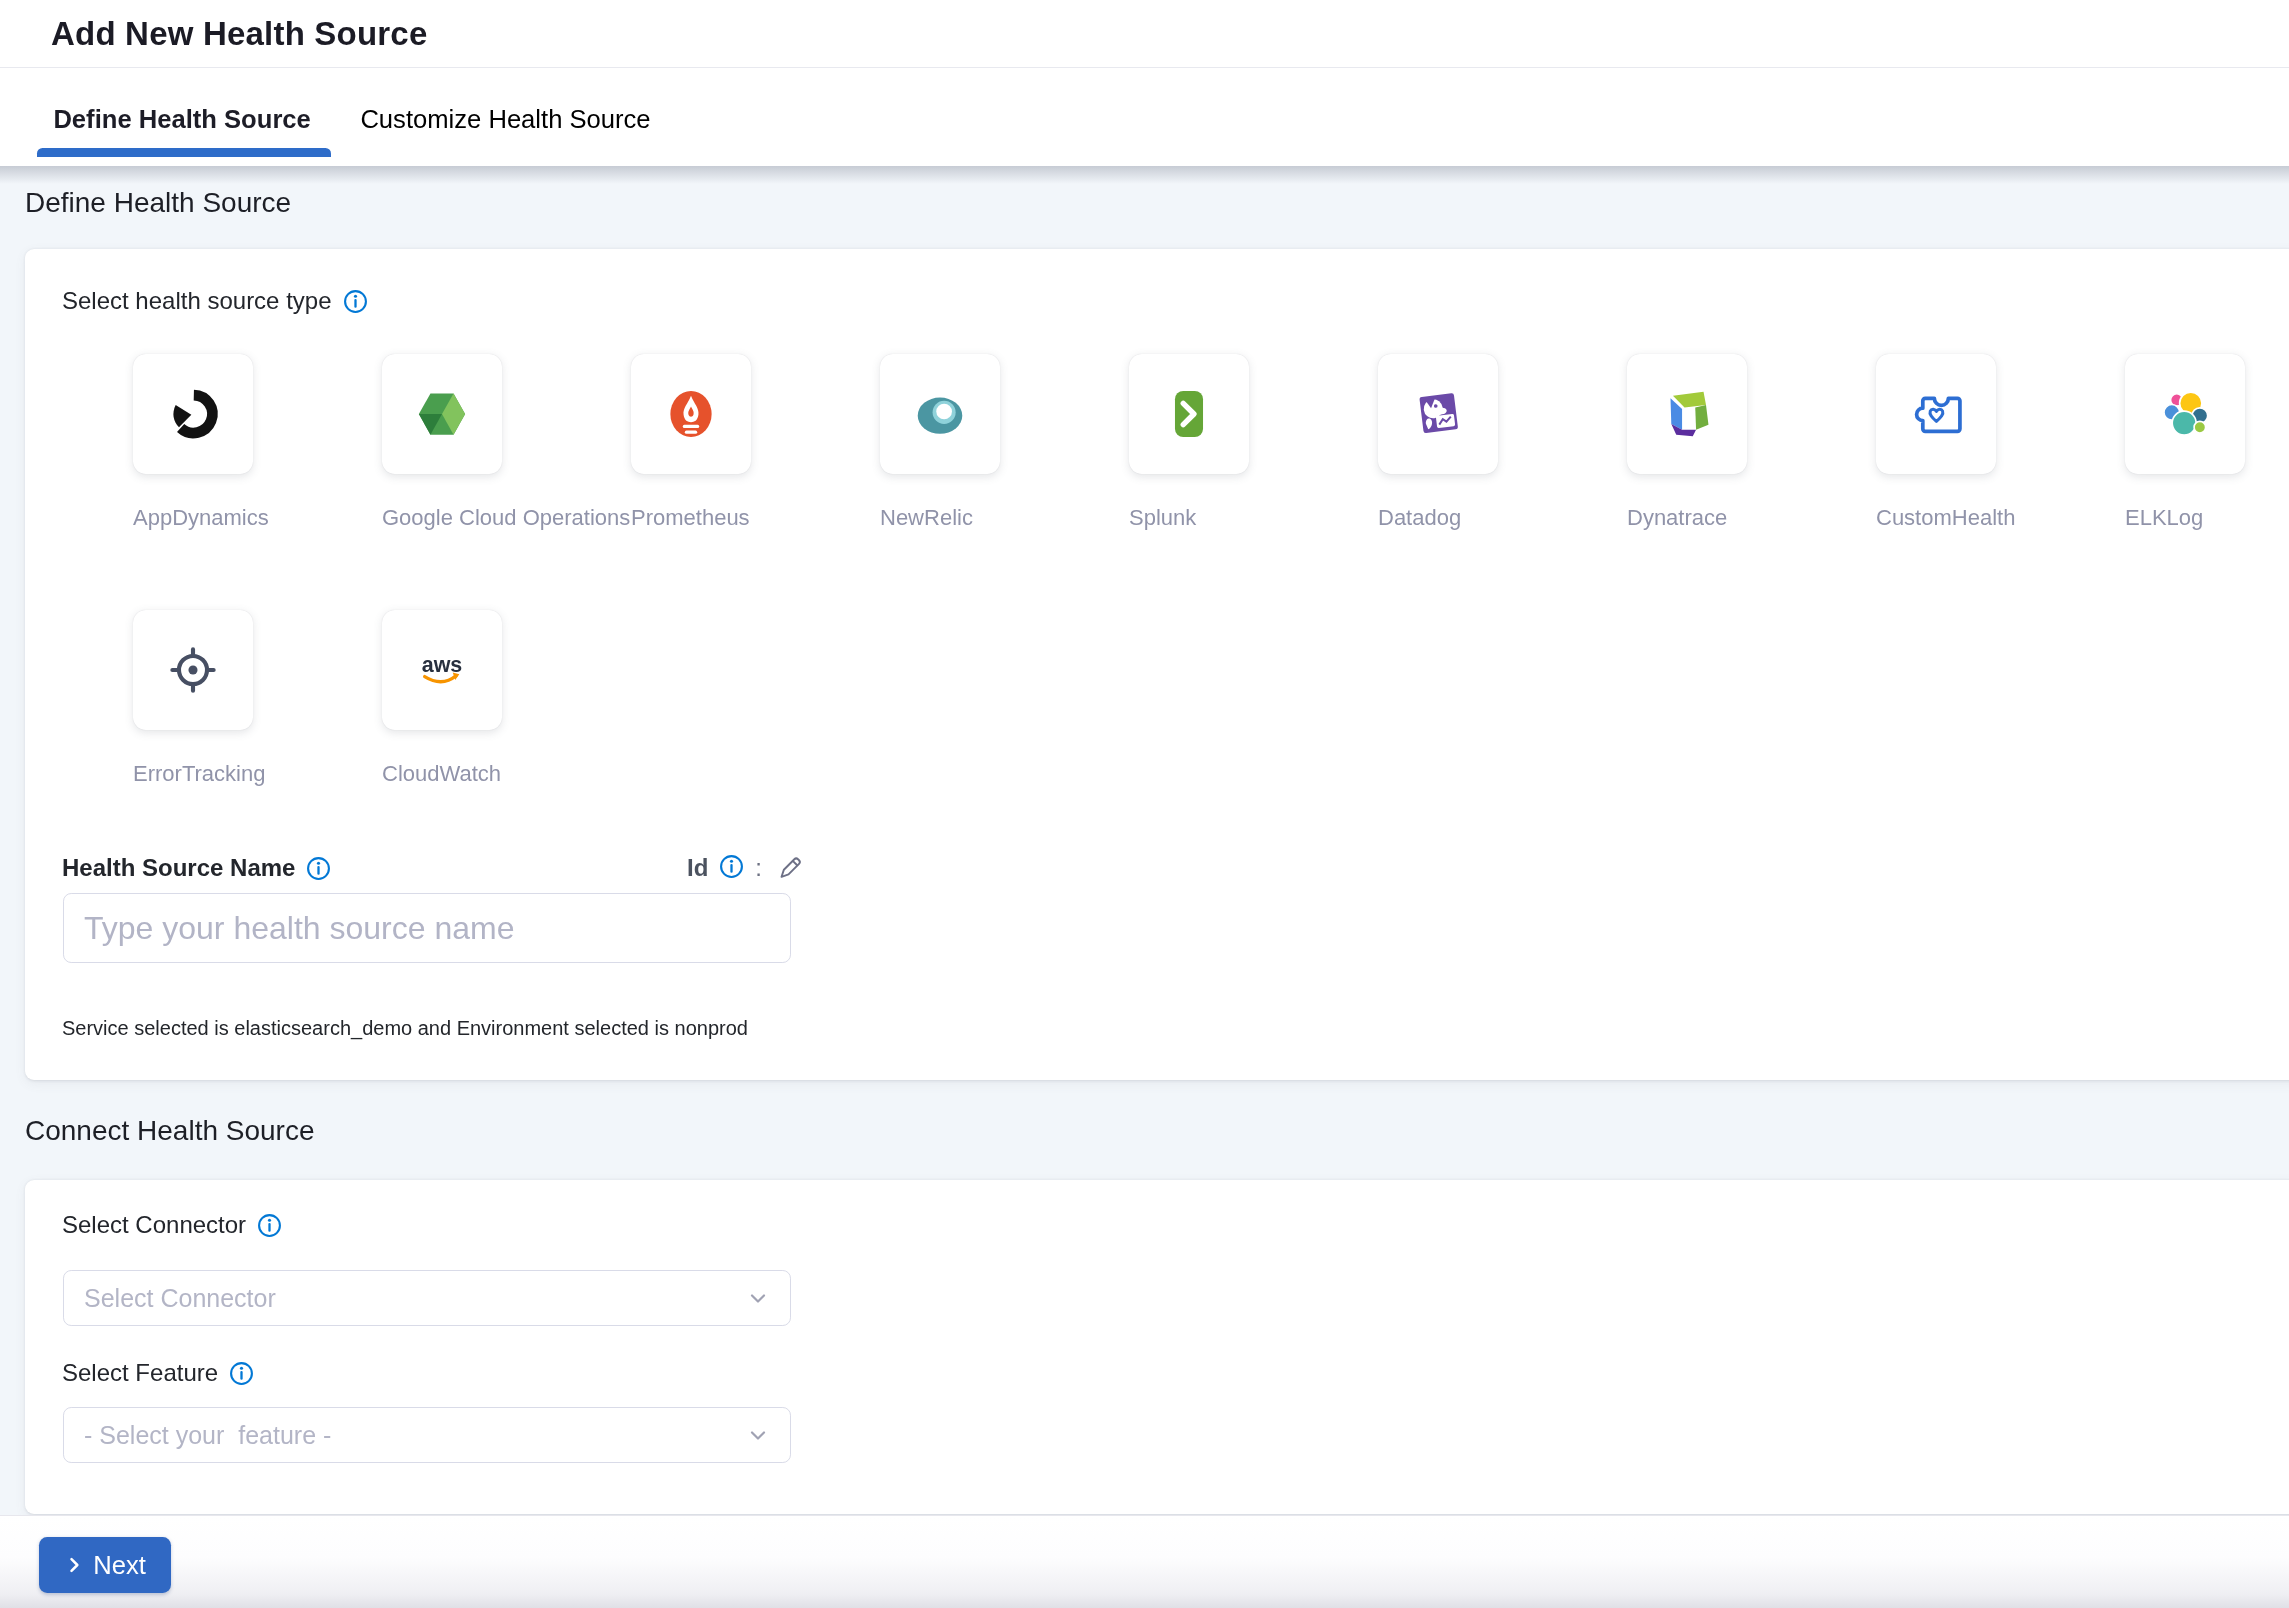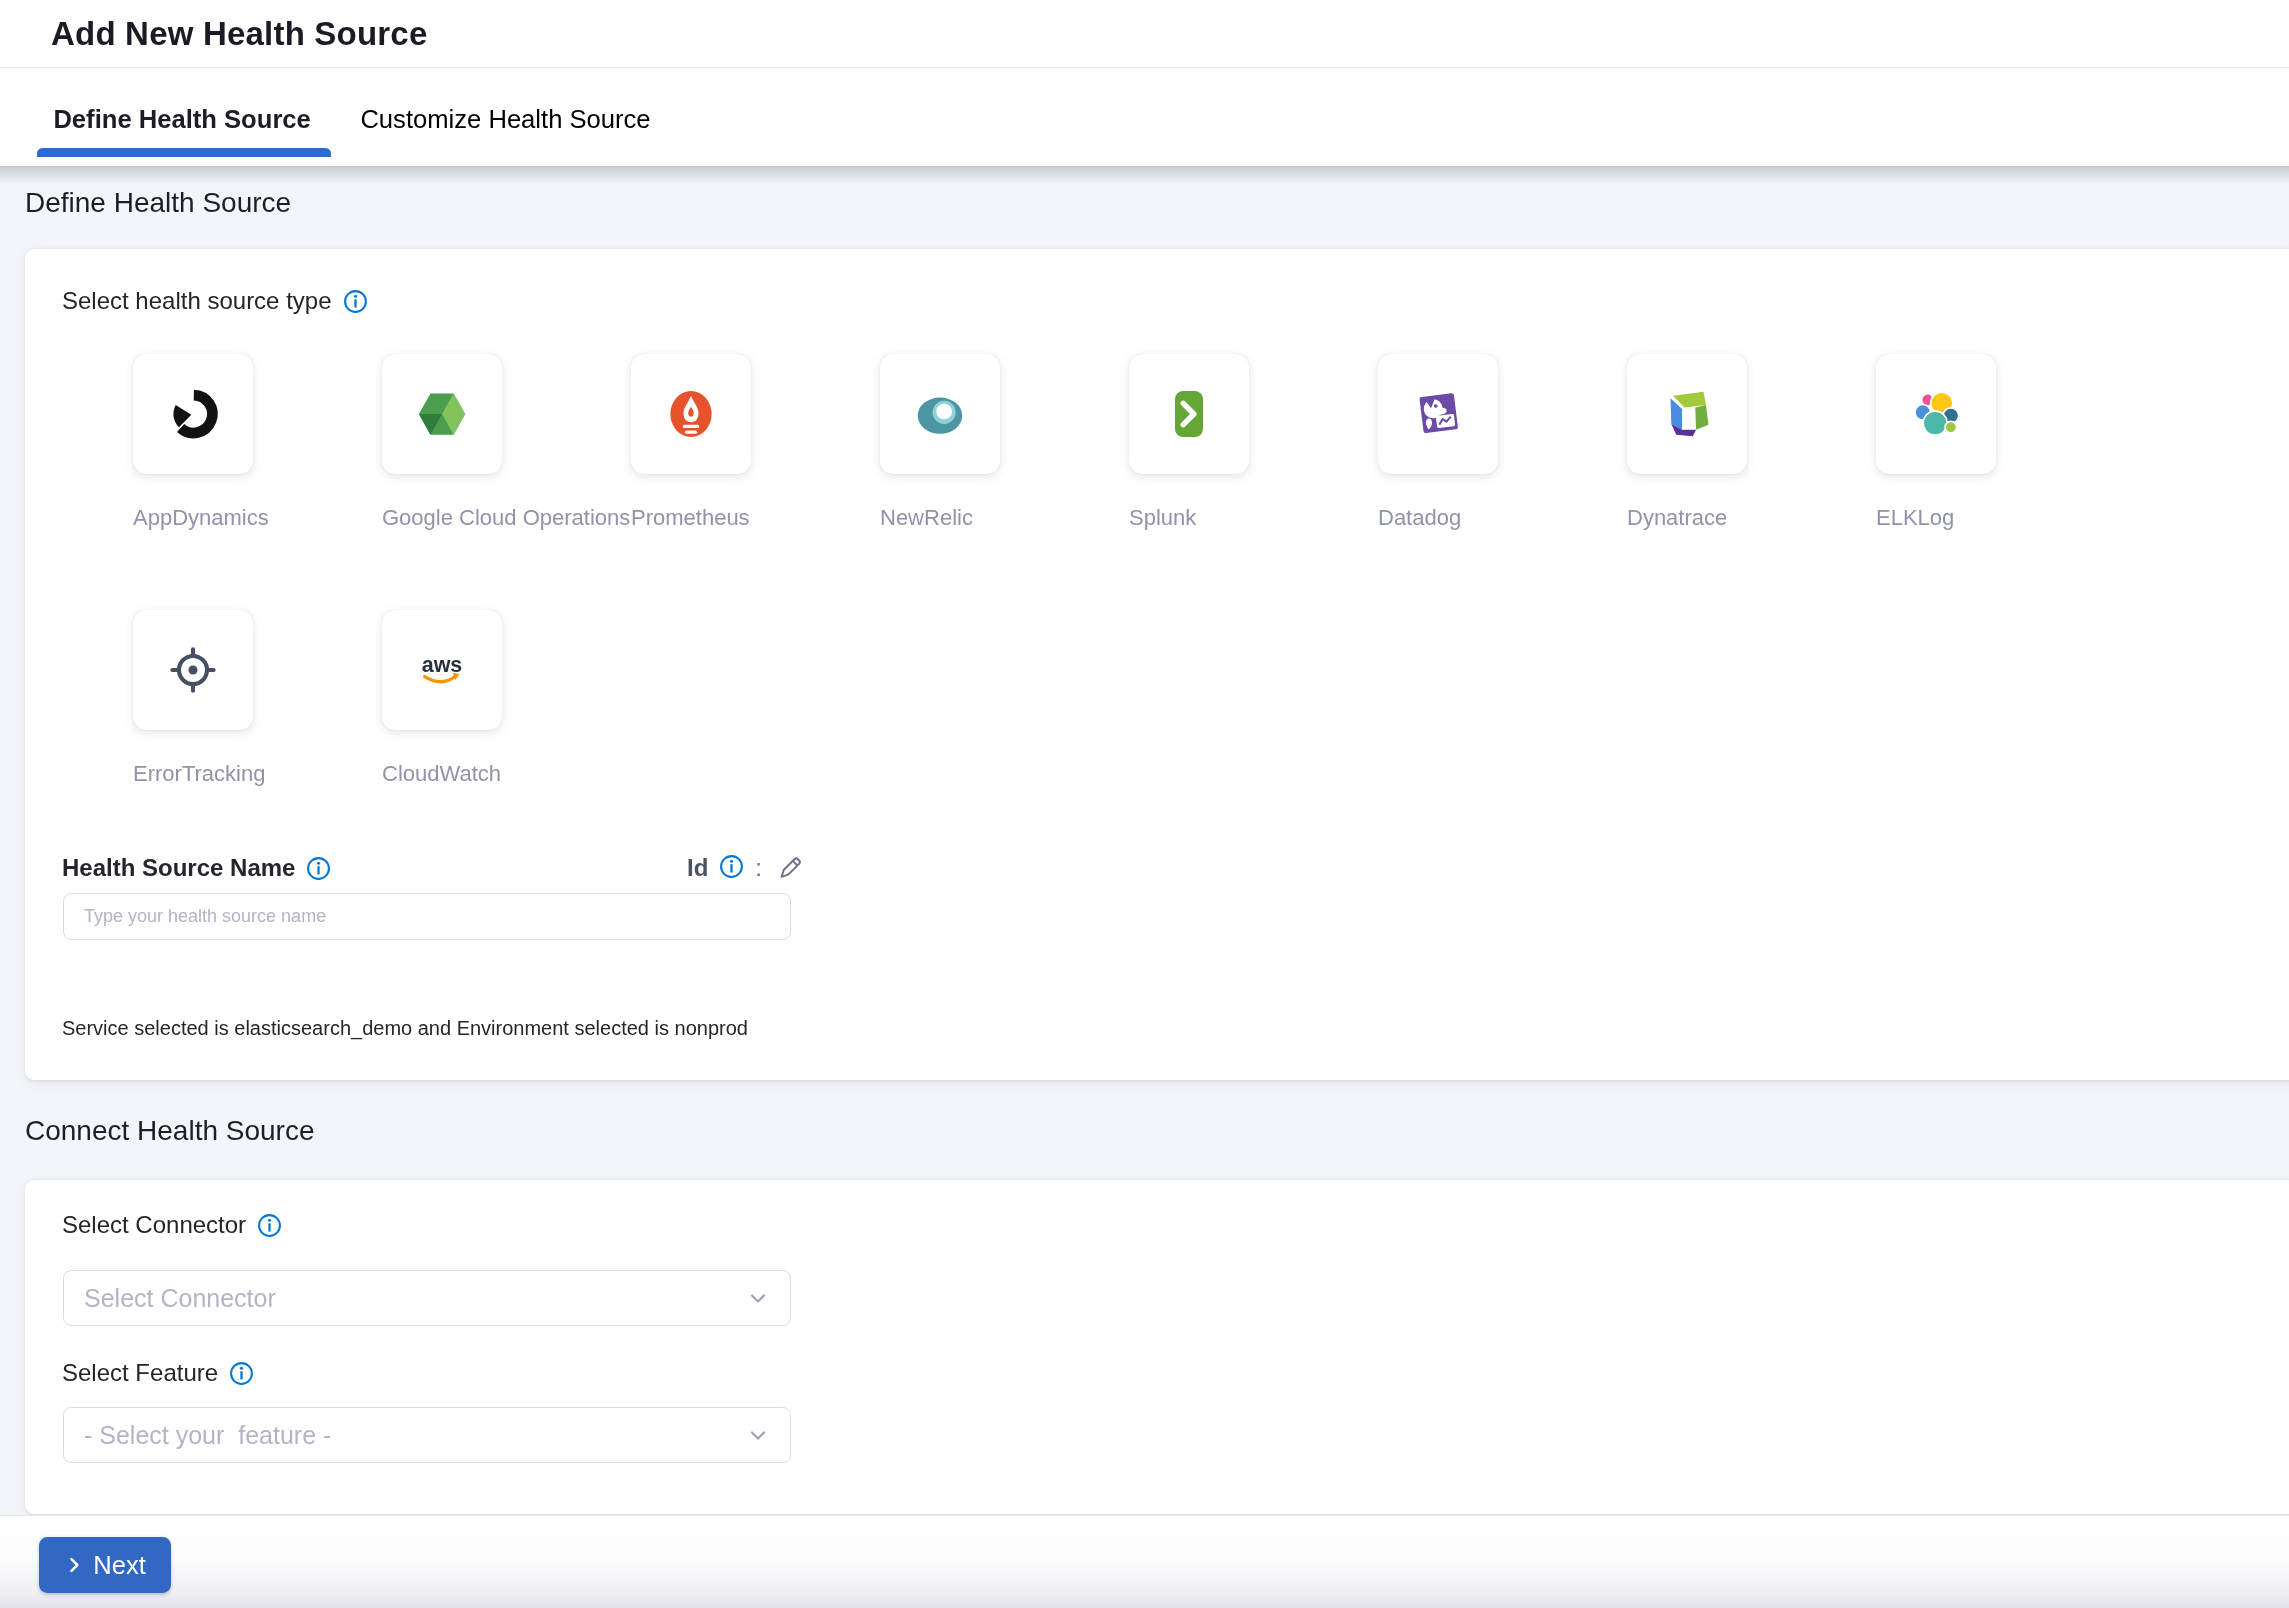--- a/index.html
+++ b/index.html
@@ -45,23 +45,23 @@
       display:flex; align-items:center; justify-content:center; }
   .hs-label { margin-top:31px; font-size:22px; color:#9093a9; white-space:nowrap; }
 
   
   .name-row-label { left:37px; top:605px; }
   .id-block { position:absolute; left:662px; top:605px; display:flex; align-items:flex-start; gap:11px;
       font-size:24px; font-weight:600; color:#4b525f; }
   .id-colon { font-weight:400; color:#6d7183; }
   .pencil-btn { width:27.4px; height:27.4px; cursor:pointer; margin-left:3.7px; }
 
-  .text-input { position:absolute; left:38px; top:644px; width:728px; height:47px;
+  .text-input { position:absolute; left:38px; top:644px; width:728px; height:70px;
       border:1.8px solid #d9dbe8; border-radius:8.2px; background:#fff; padding:16px 20px;
-      font-size:18px; color:#23262c; font-family:"Liberation Sans", sans-serif; outline:none; }
+      font-size:32px; color:#23262c; font-family:"Liberation Sans", sans-serif; outline:none; }
   .text-input::placeholder { color:#b2b4c6; opacity:1; }
 
   .service-note { position:absolute; left:37px; top:768px; font-size:20px; color:#23262b; }
 
   
   .dropdown { position:absolute; left:38px; width:728px; height:56px; border:1.8px solid #d9dbe8;
       border-radius:8.2px; background:#fff; display:flex; align-items:center; cursor:pointer; }
   .dd-1 { top:90px; } .dd-2 { top:227px; }
   .dd-placeholder { flex:1; padding-left:20px; font-size:25px; color:#b3b5c6; white-space:pre; overflow:hidden; }
   .dd-chevron { width:24px; height:24px; margin-right:20px; flex:0 0 auto; }
@@ -189,20 +189,29 @@
             <svg width="66" height="66" viewBox="0 0 80 80">
               <polygon points="23,18 60,13 63,29 37,32" fill="#a2ca3a"></polygon>
               <polygon points="63,29 66,53 51,59 50,32" fill="#72ae3f"></polygon>
               <polygon points="20,21 34,34 34,59 21,52" fill="#4a8be4"></polygon>
               <polygon points="21,52 34,59 51,59 47,67 27,65" fill="#5b2d9e"></polygon>
             </svg>
           </div>
           <div class="hs-label">Dynatrace</div>
         </div>
 
+        <div class="hs-item">
+          <div class="hs-tile">
+            <svg width="66" height="66" viewBox="0 0 80 80">
+              <path d="M27 21 h11 a8.5 8.5 0 0 0 17 0 h11 a3 3 0 0 1 3 3 v34 a3 3 0 0 1 -3 3 h-39 a3 3 0 0 1 -3 -3 v-10 a7.5 7.5 0 0 1 0 -15 v-9 a3 3 0 0 1 3 -3 z" fill="none" stroke="#2d6ed3" stroke-width="4.5" stroke-linejoin="round"></path>
+              <path d="M46.5 49 C41 44 37.5 40.5 39 36.5 C40.5 33 45 33.5 46.5 37 C48 33.5 52.5 33 54 36.5 C55.5 40.5 52 44 46.5 49 Z" fill="none" stroke="#2d6ed3" stroke-width="3.6" stroke-linejoin="round" transform="translate(-6,0)"></path>
+            </svg>
+          </div>
+          <div class="hs-label">CustomHealth</div>
+        </div>
 
         <div class="hs-item">
           <div class="hs-tile">
             <svg width="66" height="66" viewBox="0 0 80 80">
               <circle cx="30" cy="23" r="7.5" fill="#ef5098" stroke="#fff" stroke-width="2"></circle>
               <circle cx="47" cy="27" r="13.5" fill="#fdc613" stroke="#fff" stroke-width="2"></circle>
               <circle cx="24" cy="38" r="9.5" fill="#4a90da" stroke="#fff" stroke-width="2"></circle>
               <circle cx="58" cy="42" r="9.5" fill="#32708f" stroke="#fff" stroke-width="2"></circle>
               <circle cx="39" cy="51" r="14.5" fill="#4bb8a9" stroke="#fff" stroke-width="2"></circle>
               <circle cx="58" cy="56" r="7" fill="#9bc943" stroke="#fff" stroke-width="2"></circle>

